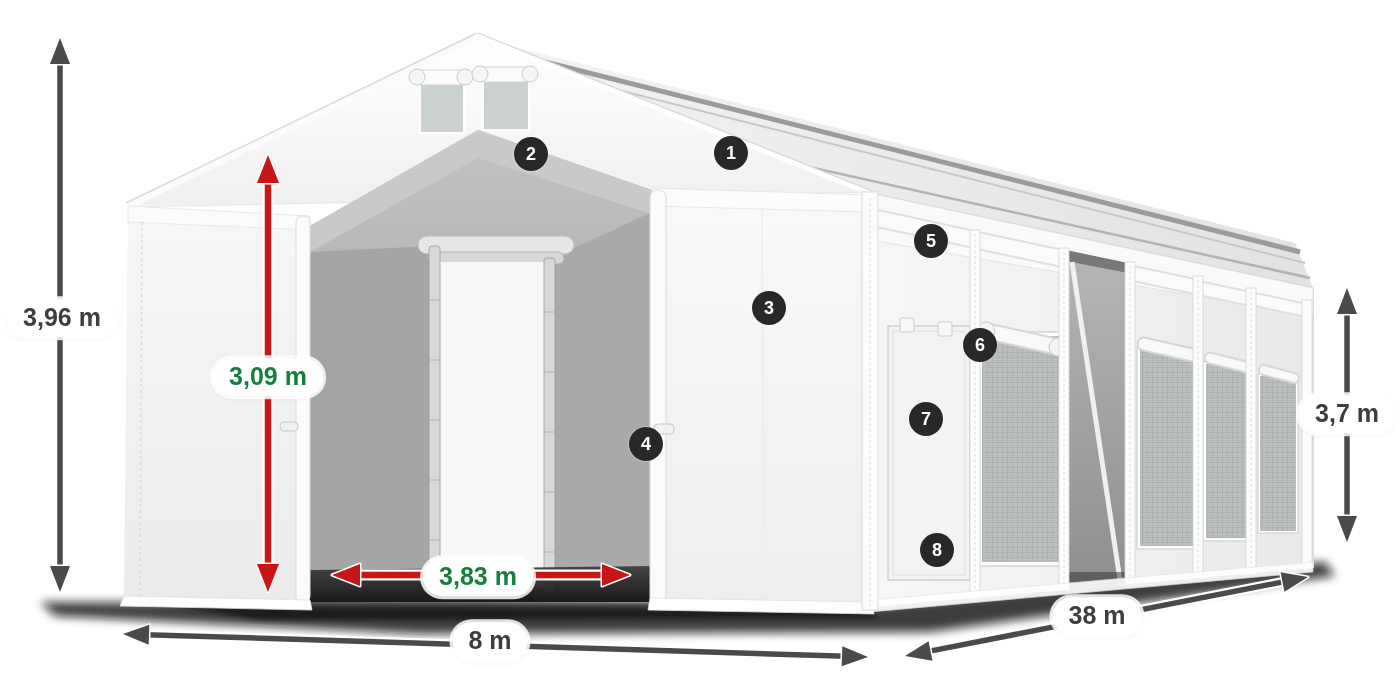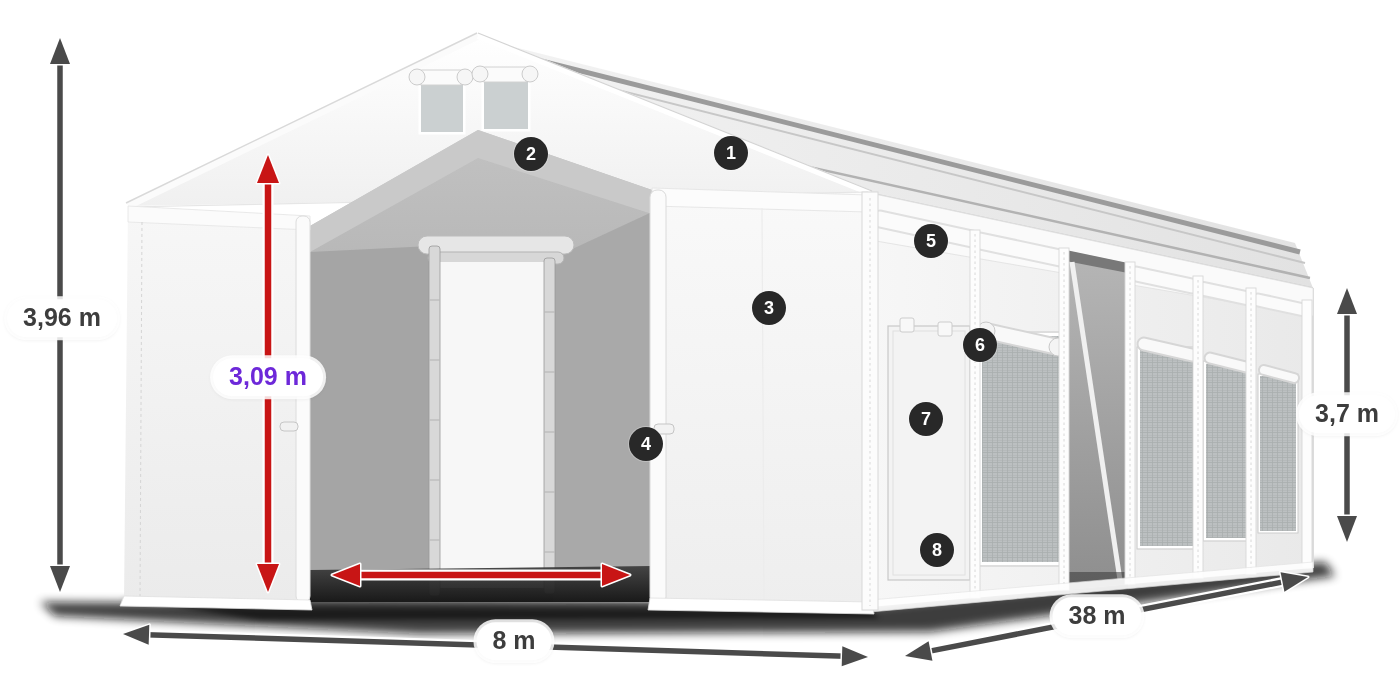--- a/index.html
+++ b/index.html
@@ -9,21 +9,21 @@
   }
   .stage svg{position:absolute;left:0;top:0;}
   .pill{
     position:absolute;transform:translate(-50%,-50%);
     background:#ffffff;border-radius:20px;padding:5px 16px;
     font-weight:bold;font-size:25px;line-height:1.1;color:#3d3d3d;
     white-space:nowrap;
     box-shadow:0 0 0 3px rgba(255,255,255,.85),0 1px 5px rgba(0,0,0,.18);
     text-align:right;
   }
-  .pill.red{color:#6d28d9;}
+  .pill.red{color:#15803d;}
   .callout{
     position:absolute;transform:translate(-50%,-50%);
     width:34px;height:34px;border-radius:50%;
     background:#282828;color:#ffffff;
     font-weight:bold;font-size:18px;
     display:flex;align-items:center;justify-content:center;
     cursor:pointer;user-select:none;
     box-shadow:0 0 0 1px rgba(255,255,255,.25);
   }
 </style>
@@ -313,21 +313,22 @@
           </g>
       <g transform="translate(1347,542) rotate(-90)">
             <polygon points="0,0 26,-10 26,10" fill="#4a4a4a" stroke="#ffffff" stroke-width="3" stroke-linejoin="round" paint-order="stroke"></polygon>
           </g>
     </g>
   </g>
 </svg>
 
   <div class="pill" style="left:62px;top:318px">3,96 m</div>
   <div class="pill red" style="left:268px;top:377px">3,09 m</div>
-  <div class="pill" style="left:514px;top:641px">8 m</div>
+  <div class="pill red" style="left:478px;top:577px">3,83 m</div>
+  <div class="pill" style="left:490px;top:641px">8 m</div>
   <div class="pill" style="left:1097px;top:616px">38 m</div>
   <div class="pill" style="left:1347px;top:414px">3,7 m</div>
 
   <div class="callout" style="left:731px;top:153px">1</div>
   <div class="callout" style="left:531px;top:154px">2</div>
   <div class="callout" style="left:769px;top:308px">3</div>
   <div class="callout" style="left:646px;top:444px">4</div>
   <div class="callout" style="left:931px;top:241px">5</div>
   <div class="callout" style="left:980px;top:345px">6</div>
   <div class="callout" style="left:926px;top:419px">7</div>

